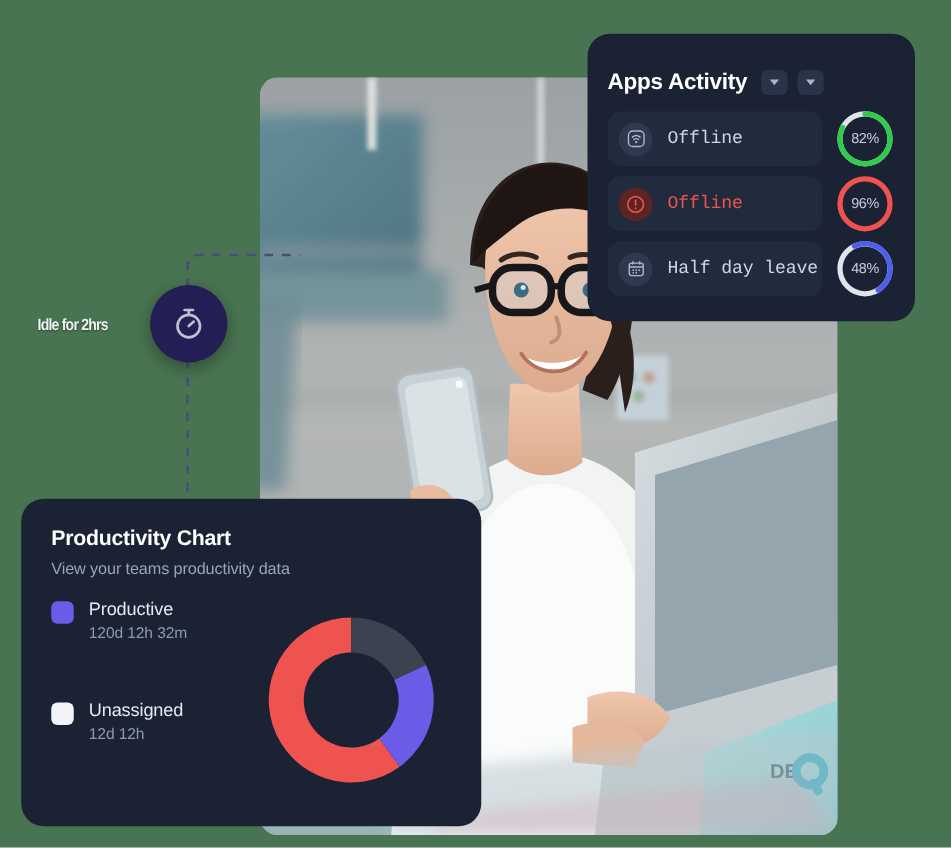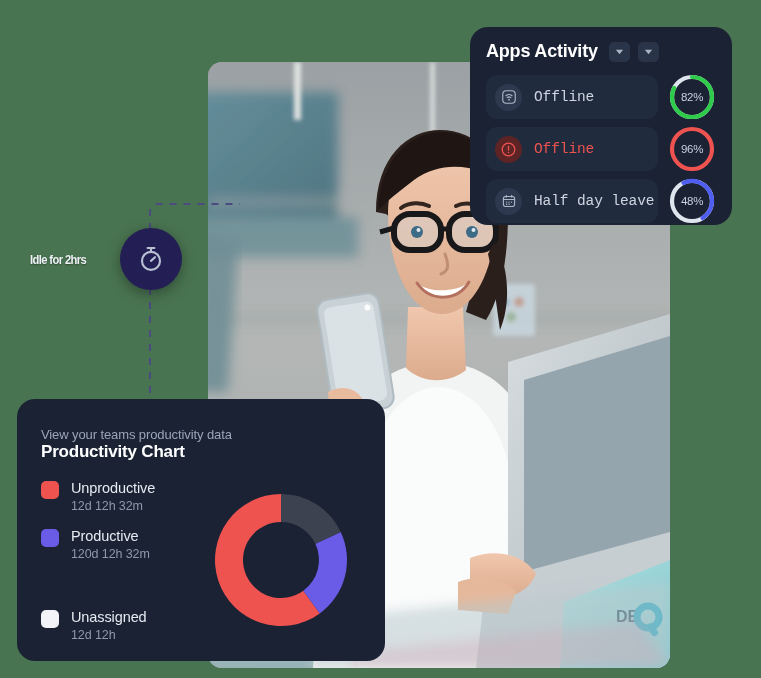--- a/index.html
+++ b/index.html
@@ -67,22 +67,22 @@
     left: -13px; top: -13px; right: -13px; bottom: -13px;
     border-radius: 30px;
     background: #1b1248;
     opacity: .92;
     z-index: -1;
   }
 
   
   #apps-card {
     left: 470px; top: 27px;
-    width: 262px; height: 198px;
-    padding: 14px 16px 14px 16px;
+    width: 262px; height: 230px;
+    padding: 28px 16px 14px 16px;
   }
   #apps-header {
     display: flex; align-items: center; gap: 8px;
     margin-bottom: 13px;
   }
   #apps-title {
     color: #ffffff;
     font-size: 18px;
     font-weight: 700;
     letter-spacing: -.2px;
@@ -425,33 +425,26 @@
         <svg width="48" height="48" viewBox="0 0 48 48">
           <circle cx="24" cy="24" r="20" fill="none" stroke="#dfe5ec" stroke-width="4.2"></circle>
           <circle cx="24" cy="24" r="20" fill="none" stroke="#4f5ef0" stroke-width="4.2" stroke-linecap="round" stroke-dasharray="60 126" transform="rotate(-115 24 24)"></circle>
         </svg>
         <div class="ring-text">48%</div>
       </div>
     </div>
   </div>
 
   <div id="prod-card" class="card">
+    <div id="prod-title">Productivity Chart</div>
     <div id="prod-sub">View your teams productivity data</div>
-    <div id="prod-title">Productivity Chart</div>
 
     <div id="prod-body">
       <div id="legend">
 
-        <div class="legend-item">
-          <div class="swatch" style="background:#ef5350"></div>
-          <div class="legend-texts">
-            <div class="legend-name">Unproductive</div>
-            <div class="legend-value">12d 12h 32m</div>
-          </div>
-        </div>
 
         <div class="legend-item">
           <div class="swatch" style="background:#6b5ce7"></div>
           <div class="legend-texts">
             <div class="legend-name">Productive</div>
             <div class="legend-value">120d 12h 32m</div>
           </div>
         </div>
 
         <div class="legend-item">

